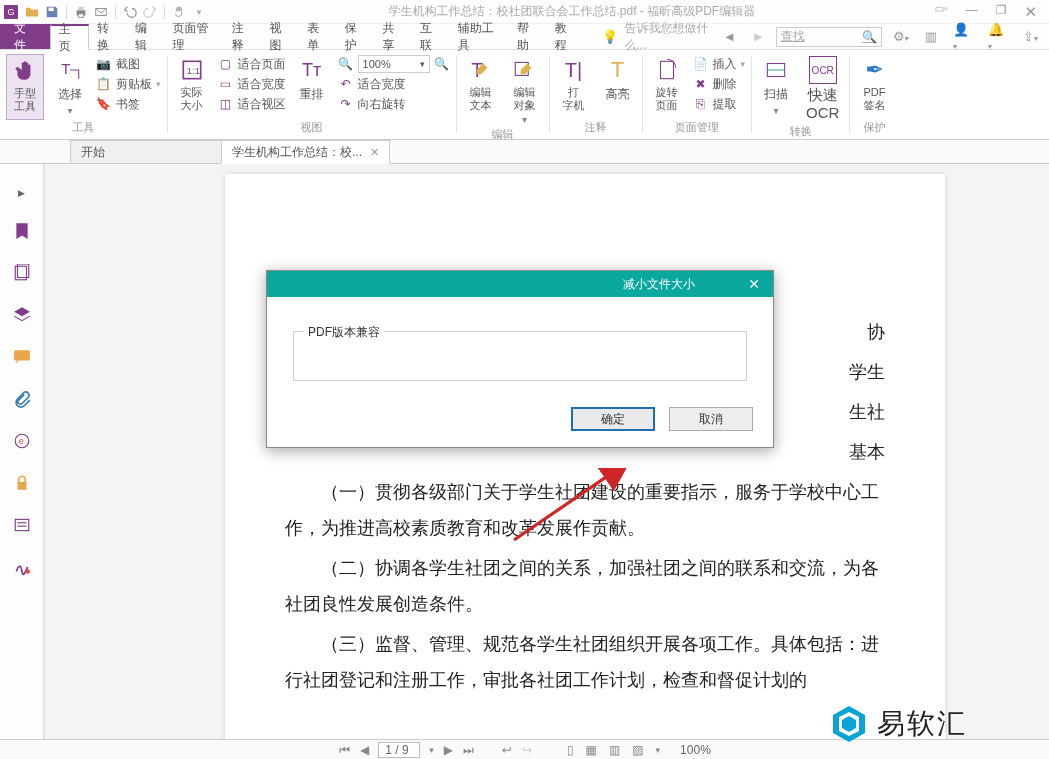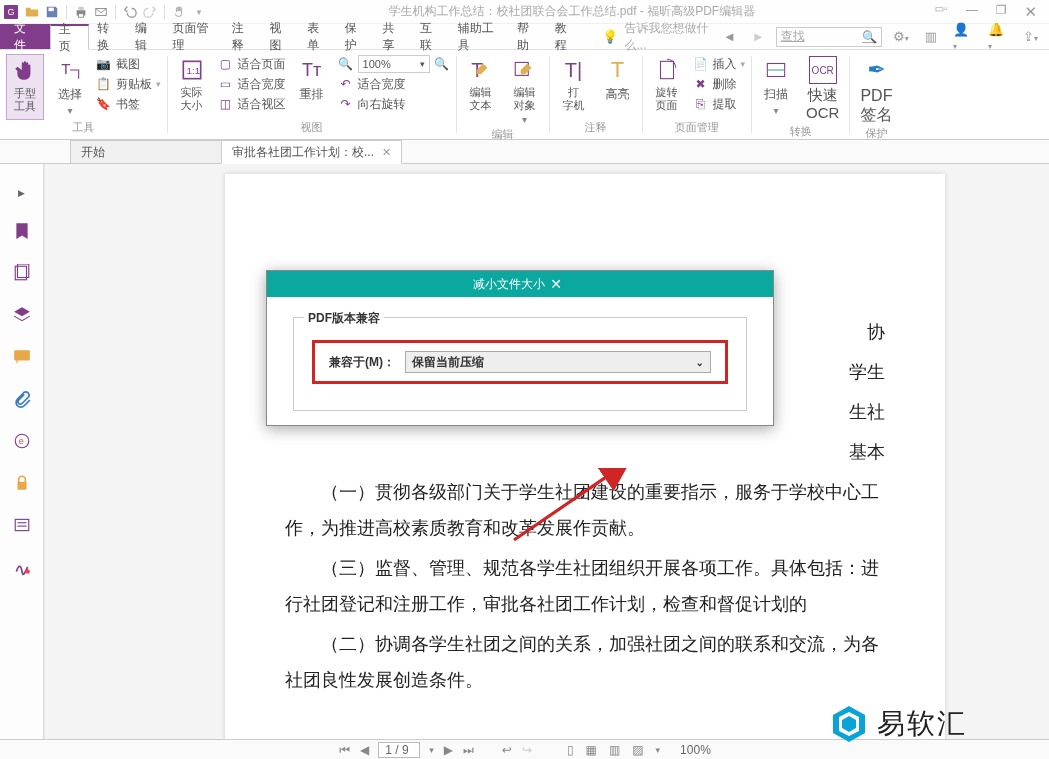--- a/index.html
+++ b/index.html
@@ -52,23 +52,23 @@
 .left-rail { width: 44px; background: #fdfdfd; border-right: 1px solid #ddd; display: flex; flex-direction: column; align-items: center; padding-top: 24px; gap: 24px; }
 .left-rail .ricon { width: 18px; height: 18px; color: #813c8a; cursor: pointer; }
 .left-rail .ricon.orange { color: #d88b2a; }
 .left-rail .ricon.blue { color: #3b7db8; }
 .canvas-wrap { flex: 1; position: relative; overflow: hidden; background: #f4f4f4; border-left: 1px solid #e8e8e8; } 
 .page { position: absolute; left: 180px; top: 10px; width: 720px; height: 900px; background: #fff; box-shadow: 0 0 5px rgba(0,0,0,0.15); padding: 140px 60px 40px; font-size: 18px; line-height: 2.0; color: #222; font-family: "SimSun","Songti SC",serif; }
 .page p { text-indent: 2em; margin-bottom: 4px; }
 
 
 .dialog { position: absolute; left: 266px; top: 270px; width: 508px; background: #fff; box-shadow: 0 3px 14px rgba(0,0,0,0.35); border: 1px solid #888; z-index: 50; }
-.dialog .dlg-title { height: 26px; background: #0aa89e; color: #fff; font-size: 12px; display: flex; align-items: center; padding: 0 8px; justify-content: center; }
+.dialog .dlg-title { height: 26px; background: #0aa89e; color: #fff; font-size: 12px; display: flex; align-items: center; padding: 0 8px; justify-content: flex-end; gap: 48px; }
 .dialog .dlg-title .x { width: 22px; height: 20px; display:flex; align-items:center; justify-content:center; font-size: 14px; cursor:pointer; }
-.dialog .dlg-body { padding: 20px 26px 14px; font-weight: bold; }
+.dialog .dlg-body { padding: 34px 26px 14px; }
 .fieldset { border: 1px solid #ccc; padding: 22px 18px 26px; position: relative; }
 .fieldset .legend { position: absolute; top: -8px; left: 10px; background: #fff; padding: 0 4px; font-size: 12px; color: #333; }
 .highlight-box { border: 3px solid #d02525; padding: 8px 14px; display: flex; align-items: center; gap: 10px; }
 .highlight-box label { font-size: 12px; color: #333; }
 .combo { flex: 1; height: 22px; border: 1px solid #aaa; background: #eee; display: flex; align-items: center; justify-content: space-between; padding: 0 6px; font-size: 12px; color: #333; }
 .dlg-buttons { display: flex; justify-content: flex-end; gap: 14px; padding: 12px 20px 16px; }
 .dlg-buttons button { width: 84px; height: 24px; border: 1px solid #aaa; background: #eee; font-size: 12px; color: #333; cursor: pointer; }
 .dlg-buttons button.primary { border: 2px solid #1f6fb5; background: #eaeaea; }
 
 
@@ -370,33 +370,33 @@
       </div>
     </div>
     <div class="group-label">转换</div>
   </div>
   <div class="rgroup-sep"></div>
 
   <div class="rgroup">
     <div class="row-inner">
       <div class="bigbtn">
         <div class="bicon" style="color:#2a7bc4;font-size:22px">✒</div>
-        <span style="font-size:16px;line-height:1.2;text-align:center">PDF<br>签名</span>
+        <span style="font-size:11px;line-height:1.2;text-align:center">PDF<br>签名</span>
       </div>
     </div>
     <div class="group-label">保护</div>
   </div>
 </div>
 
 <div class="doc-tabs">
   <div class="doc-tab inactive" style="width:152px">
       <span>开始</span>
     </div>
   <div class="doc-tab">
-      <span>审批各社团工作计划：校...</span>
+      <span>学生机构工作总结：校...</span>
       <span class="close">✕</span>
     </div>
 </div>
 
 <div class="work">
   <div class="left-rail">
     <div style="font-size:9px;color:#666">▶</div>
     <svg class="ricon" viewBox="0 0 16 16">
         <path fill="#813c8a" d="M3 1h10v14l-5-3-5 3z"></path>
       </svg>
@@ -434,42 +434,39 @@
       </svg>
   </div>
 
   <div class="canvas-wrap">
     <div class="page">
       <p style="text-align:right;text-indent:0">协</p>
       <p style="text-align:right;text-indent:0">学生</p>
       <p style="text-align:right;text-indent:0">生社</p>
       <p style="text-align:right;text-indent:0">基本</p>
       <p>（一）贯彻各级部门关于学生社团建设的重要指示，服务于学校中心工作，为推进高校素质教育和改革发展作贡献。</p>
+      <p>（二）协调各学生社团之间的关系，加强社团之间的联系和交流，为各社团良性发展创造条件。</p>
       <p>（三）监督、管理、规范各学生社团组织开展各项工作。具体包括：进行社团登记和注册工作，审批各社团工作计划，检查和督促计划的</p>
-      <p>（二）协调各学生社团之间的关系，加强社团之间的联系和交流，为各社团良性发展创造条件。</p>
     </div>
   </div>
 </div>
 
 <div class="dialog">
   <div class="dlg-title">
     <span>减小文件大小</span>
     <span class="x">✕</span>
   </div>
   <div class="dlg-body">
     <div class="fieldset">
       <div class="legend">PDF版本兼容</div>
-      <div class="highlight-box">
-        <label>兼容于(M)：</label>
-        <div class="combo">
-          <span>保留当前压缩</span>
-          <span style="font-size:10px">⌄</span>
-        </div>
-      </div>
-    </div>
+    </div>
+  </div>
+  <div class="dlg-buttons">
+    <button class="primary">确定</button>
+    <button>取消</button>
   </div>
 </div>
 
 <svg class="arrow" viewBox="0 0 160 100">
   <defs>
       <marker id="ah" markerWidth="12" markerHeight="12" refX="2" refY="5" orient="auto">
     <path d="M0 0L10 5L0 10z" fill="#d02525"></path>
       </marker>
     </defs>
   <line x1="10" y1="90" x2="130" y2="8" stroke="#d02525" stroke-width="4" marker-end="url(#ah)"></line>

